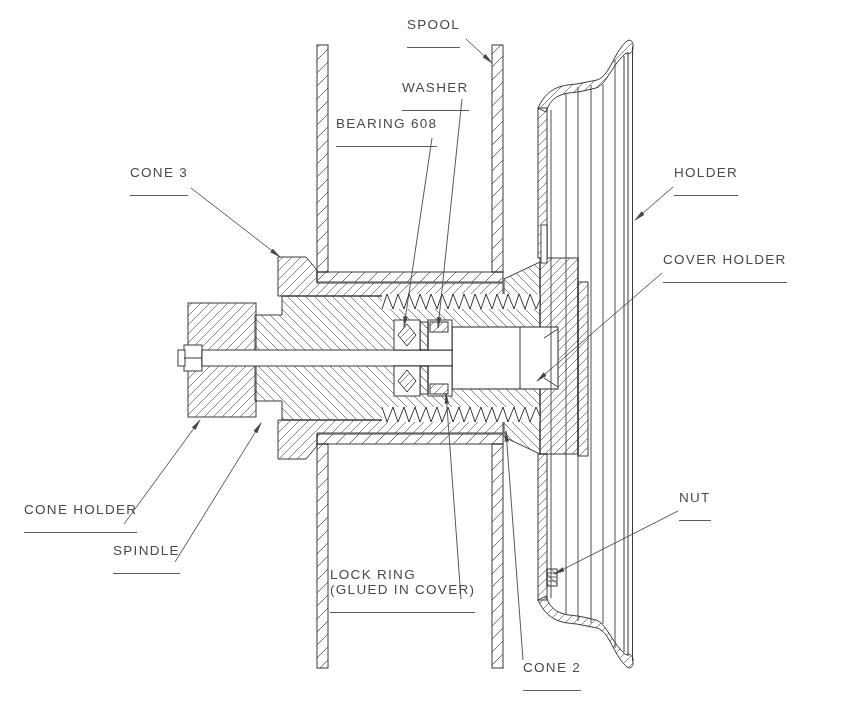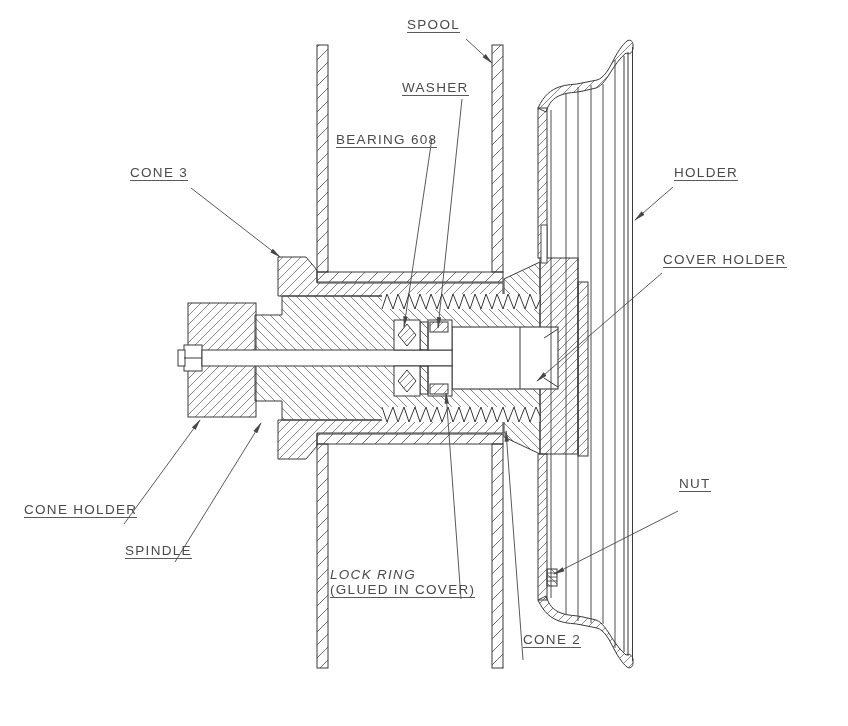--- a/index.html
+++ b/index.html
@@ -1,22 +1,22 @@
 <!DOCTYPE html>
 <html><head>
 <meta charset="utf-8">
 <style>
   html,body{margin:0;padding:0;background:#ffffff;}
   .stage{position:relative;width:848px;height:726px;background:#ffffff;overflow:hidden;
          font-family:"Liberation Sans",sans-serif;}
   .stage svg{position:absolute;left:0;top:0;}
   .lbl{position:absolute;font-size:13.5px;letter-spacing:1.3px;color:#4a4a4a;
        white-space:nowrap;line-height:15px;}
-  .u{display:inline-block;border-bottom:1.2px solid #5a5a5a;padding-bottom:0;text-align:right;}
-  .blk{display:block;font-style:italic;}
+  .u{display:inline-block;border-bottom:1.2px solid #5a5a5a;padding-bottom:15px;text-align:right;}
+  .blk{display:block;}
 </style>
 </head>
 <body>
 
 <div class="stage">
 
 <svg width="848" height="726" viewBox="0 0 848 726">
   <defs>
 
     <pattern id="hf" width="9" height="9" patternUnits="userSpaceOnUse">
@@ -151,26 +151,26 @@
     <line x1="124" y1="524" x2="200" y2="420" marker-end="url(#ar)"></line>
     <line x1="175" y1="562" x2="261" y2="423" marker-end="url(#ar)"></line>
     <line x1="461" y1="599" x2="446" y2="393" marker-end="url(#ar)"></line>
     <line x1="678" y1="511" x2="554" y2="574" marker-end="url(#ar)"></line>
     <line x1="523" y1="660" x2="506" y2="431" marker-end="url(#ar)"></line>
   </g>
 </svg>
 
 <div class="lbl" style="left:407px;top:17px"><span class="u">SPOOL</span></div>
 <div class="lbl" style="left:402px;top:80px"><span class="u">WASHER</span></div>
-<div class="lbl" style="left:336px;top:132px"><span class="u">BEARING 608</span></div>
+<div class="lbl" style="left:336px;top:116px"><span class="u">BEARING 608</span></div>
 <div class="lbl" style="left:130px;top:165px"><span class="u">CONE 3</span></div>
 <div class="lbl" style="left:674px;top:165px"><span class="u">HOLDER</span></div>
 <div class="lbl" style="left:663px;top:252px"><span class="u">COVER HOLDER</span></div>
 <div class="lbl" style="left:24px;top:502px"><span class="u">CONE HOLDER</span></div>
-<div class="lbl" style="left:125px;top:543px"><span class="u">SPINDLE</span></div>
+<div class="lbl" style="left:113px;top:543px"><span class="u">SPINDLE</span></div>
 <div class="lbl" style="left:330px;top:567px">
   <span class="blk">LOCK RING</span>
   <span class="u">(GLUED IN COVER)</span>
 </div>
-<div class="lbl" style="left:679px;top:476px"><span class="u">NUT</span></div>
-<div class="lbl" style="left:523px;top:632px"><span class="u">CONE 2</span></div>
+<div class="lbl" style="left:679px;top:490px"><span class="u">NUT</span></div>
+<div class="lbl" style="left:523px;top:660px"><span class="u">CONE 2</span></div>
 
 </div>
 
 </body></html>

